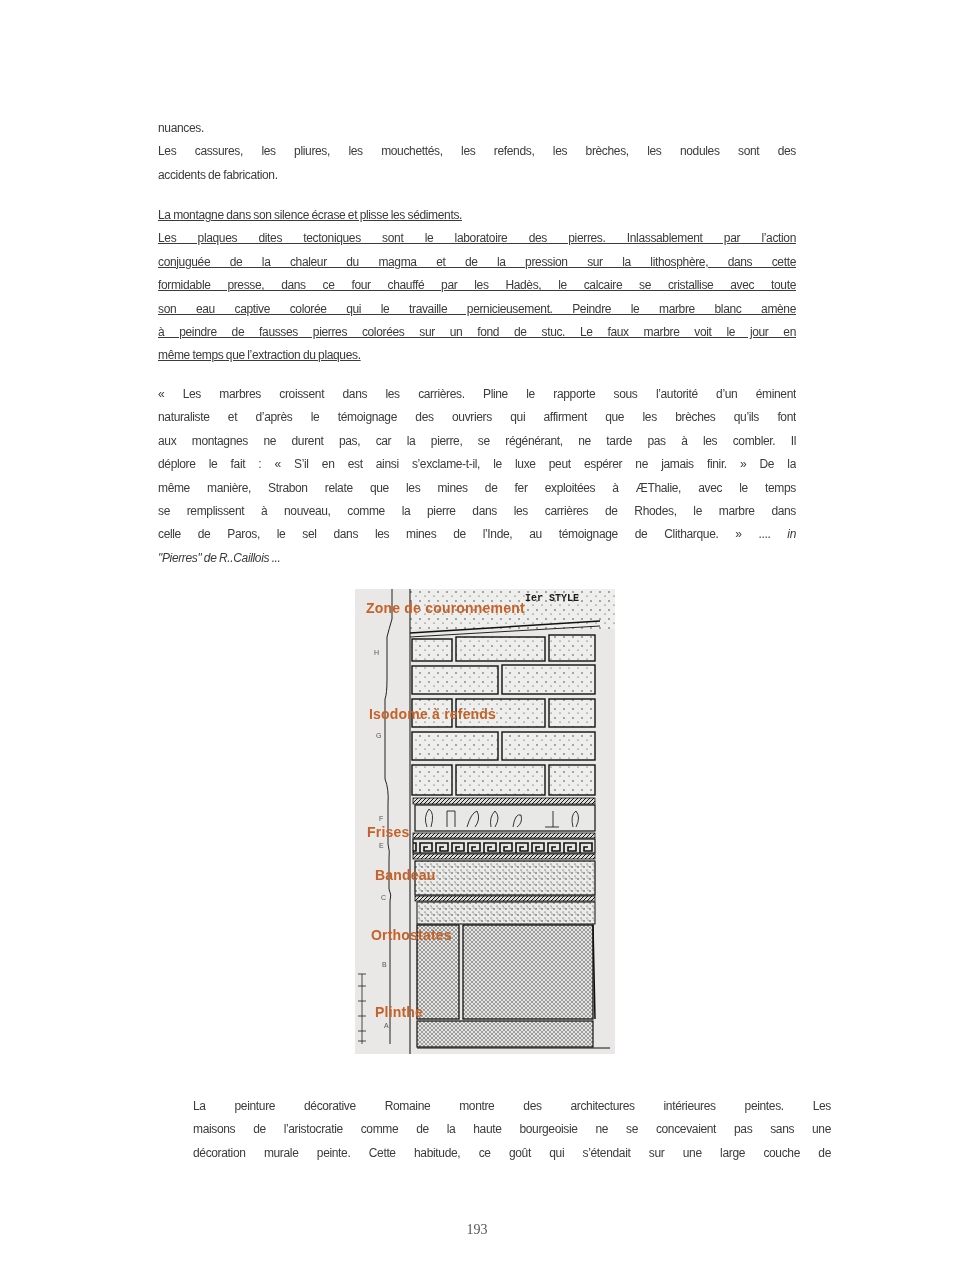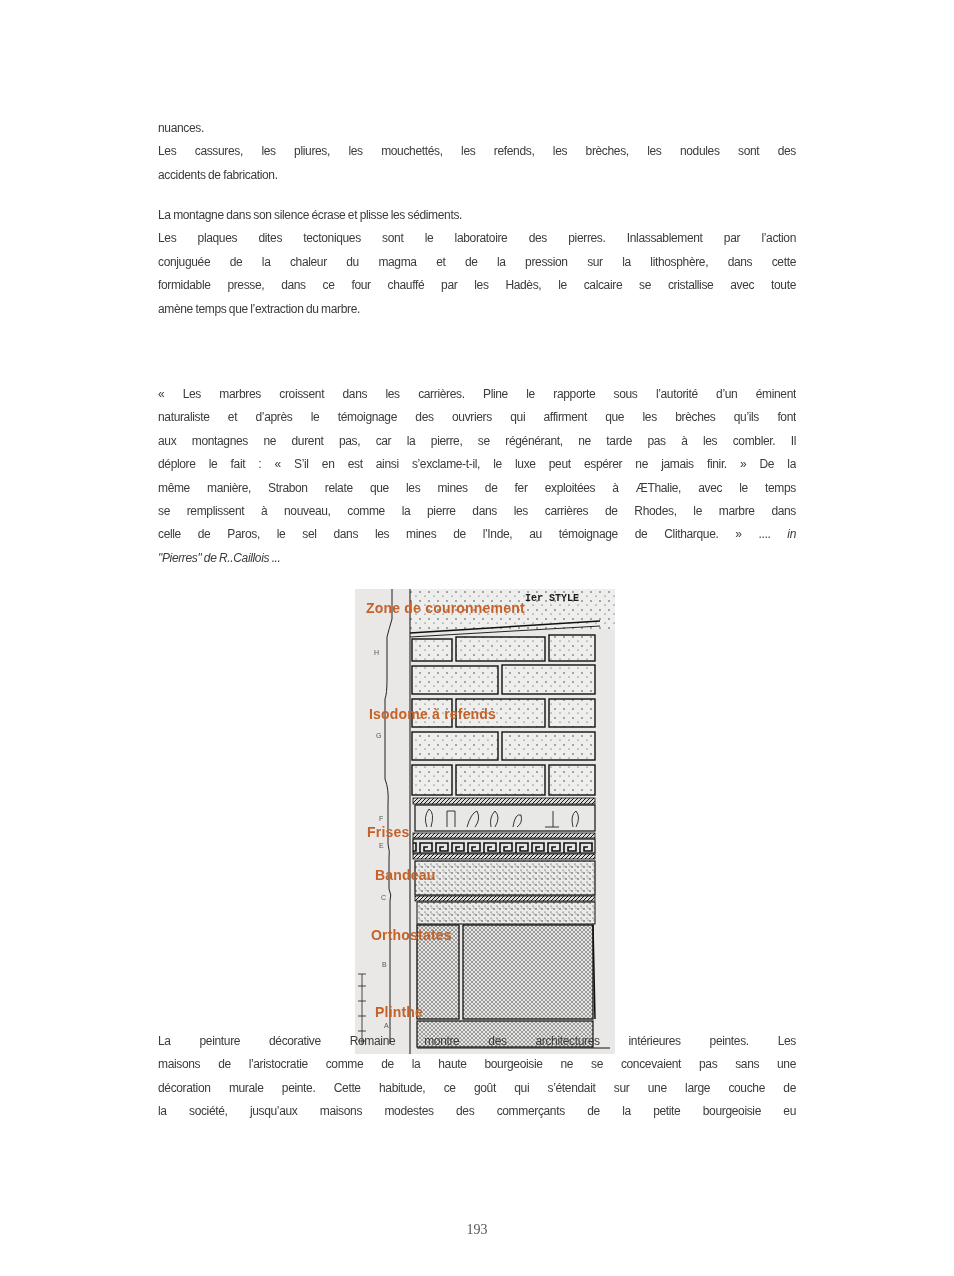--- a/index.html
+++ b/index.html
@@ -32,23 +32,23 @@
       text-align-last: justify;
       white-space: nowrap;
       overflow: hidden;
     }
     .line.last {
       text-align-last: left;
     }
     .italic { font-style: italic; }
 
     #block-1 { top: 117px; }
-    #block-2 { top: 204px; }
+    #block-2 { top: 204px; text-decoration: underline; }
     #block-3 { top: 383px; }
-    #block-4 { top: 1030px; }
+    #block-4 { top: 1095px; margin-left: 35px; }
 
     
     .figure {
       position: absolute;
       left: 347px;
       top: 589px;
       width: 260px;
       height: 465px;
       background: #e9e8e6;
       overflow: hidden;
@@ -101,21 +101,23 @@
   <span class="line last">nuances.</span>
   <span class="line">Les cassures, les pliures, les mouchettés, les refends, les brèches, les nodules sont des</span>
   <span class="line last">accidents de fabrication.</span>
 </div>
 
 <div class="page-text" id="block-2">
   <span class="line last">La montagne dans son silence écrase et plisse les sédiments.</span>
   <span class="line">Les plaques dites tectoniques sont le laboratoire des pierres. Inlassablement par l’action</span>
   <span class="line">conjuguée de la chaleur du magma et de la pression sur la lithosphère, dans cette</span>
   <span class="line">formidable presse, dans ce four chauffé par les Hadès, le calcaire se cristallise avec toute</span>
-  <span class="line last">amène temps que l’extraction du marbre.</span>
+  <span class="line">son eau captive colorée qui le travaille pernicieusement. Peindre le marbre blanc amène</span>
+  <span class="line">à peindre de fausses pierres colorées sur un fond de stuc. Le faux marbre voit le jour en</span>
+  <span class="line last">même temps que l’extraction du plaques.</span>
 </div>
 
 <div class="page-text" id="block-3">
   <span class="line">«  Les marbres croissent dans les carrières. Pline le rapporte sous l’autorité d’un éminent</span>
   <span class="line">naturaliste et d’après le témoignage des ouvriers qui affirment que les brèches qu’ils font</span>
   <span class="line">aux montagnes ne durent pas, car la pierre, se régénérant, ne tarde pas à les combler. Il</span>
   <span class="line">déplore le fait : « S’il en est ainsi s’exclame-t-il, le luxe peut espérer ne jamais finir. » De la</span>
   <span class="line">même manière, Strabon relate que les mines de fer exploitées à ÆThalie, avec le temps</span>
   <span class="line">se remplissent à nouveau, comme la pierre dans les carrières de Rhodes, le marbre dans</span>
   <span class="line" style="text-align-last: justify;"><span>celle de Paros, le sel dans les mines de l’Inde, au témoignage de Clitharque. » ....  </span><span class="italic">in</span></span>
@@ -232,16 +234,15 @@
   <span class="fig-dim" style="left: 24px; top: 253px;">E</span>
   <span class="fig-dim" style="left: 26px; top: 305px;">C</span>
   <span class="fig-dim" style="left: 27px; top: 372px;">B</span>
   <span class="fig-dim" style="left: 29px; top: 433px;">A</span>
 </div>
 
 <div class="page-text" id="block-4">
   <span class="line">La peinture décorative Romaine montre des architectures intérieures peintes. Les</span>
   <span class="line">maisons de l’aristocratie comme de la haute bourgeoisie ne se concevaient pas sans une</span>
   <span class="line">décoration murale peinte. Cette habitude, ce goût qui s’étendait sur une large couche de</span>
-  <span class="line">la société, jusqu’aux maisons modestes des commerçants de la petite bourgeoisie eu</span>
 </div>
 
 <div class="page-number">193</div>
 
 </body></html>

